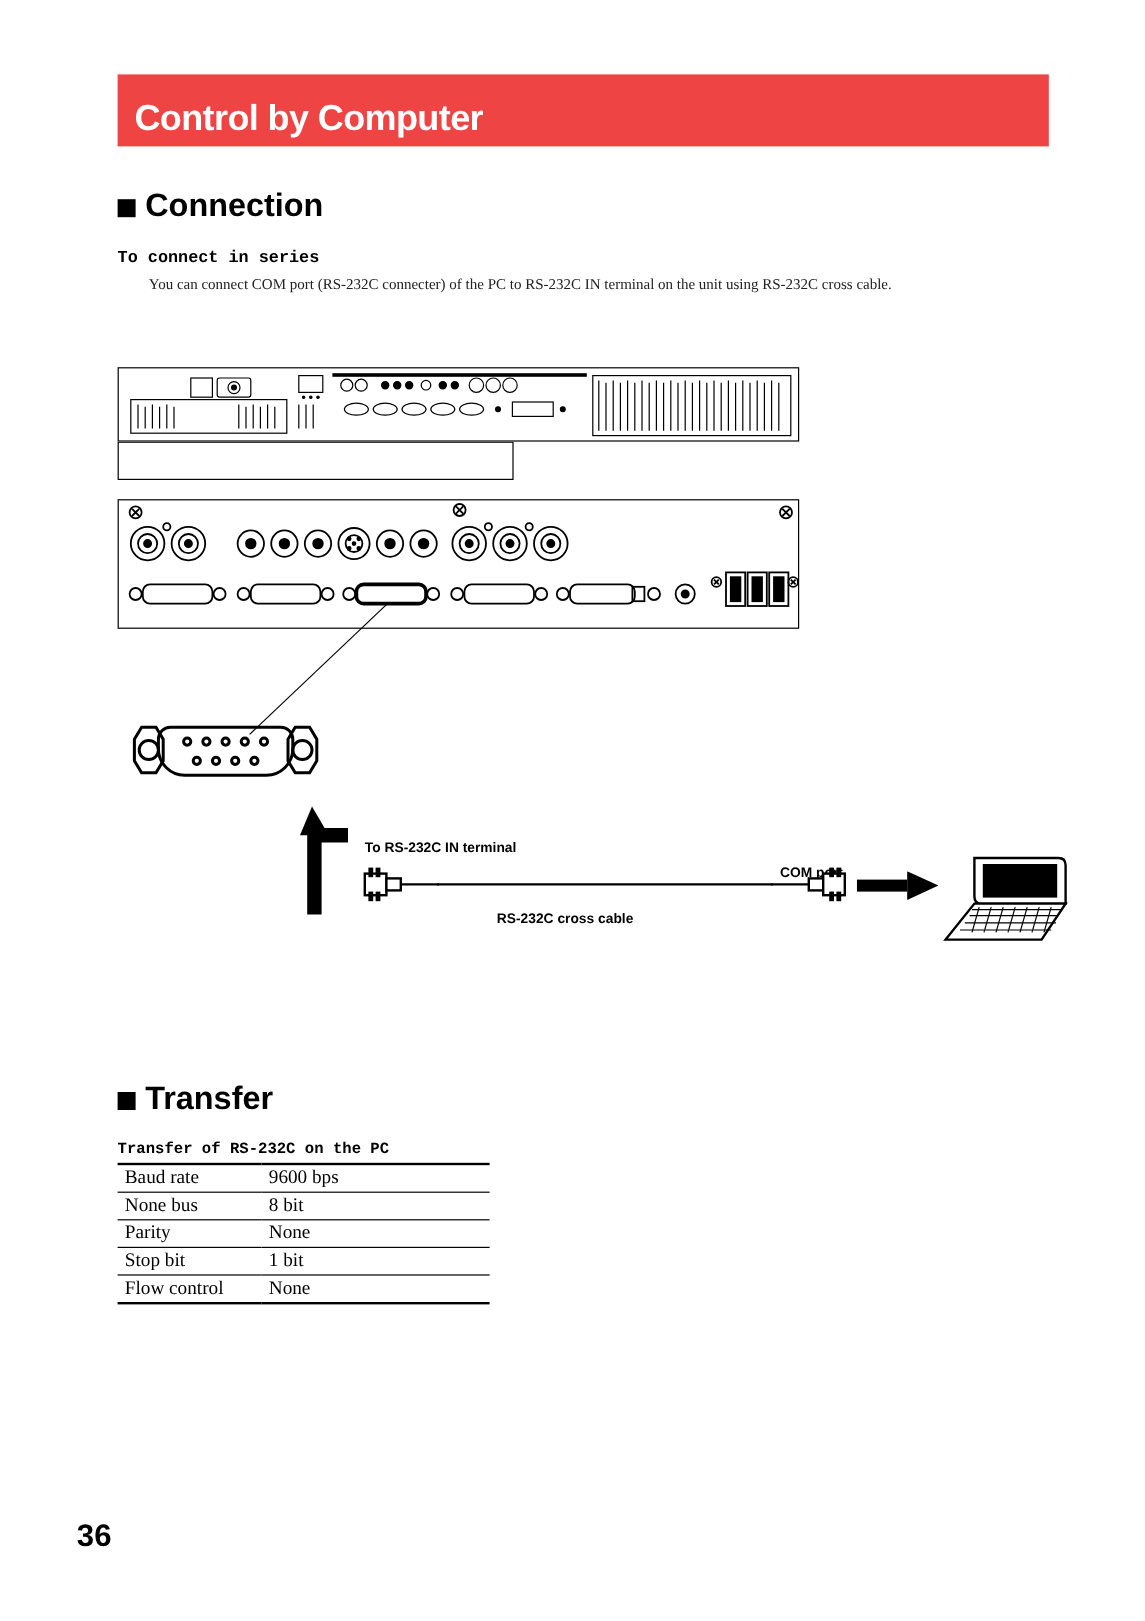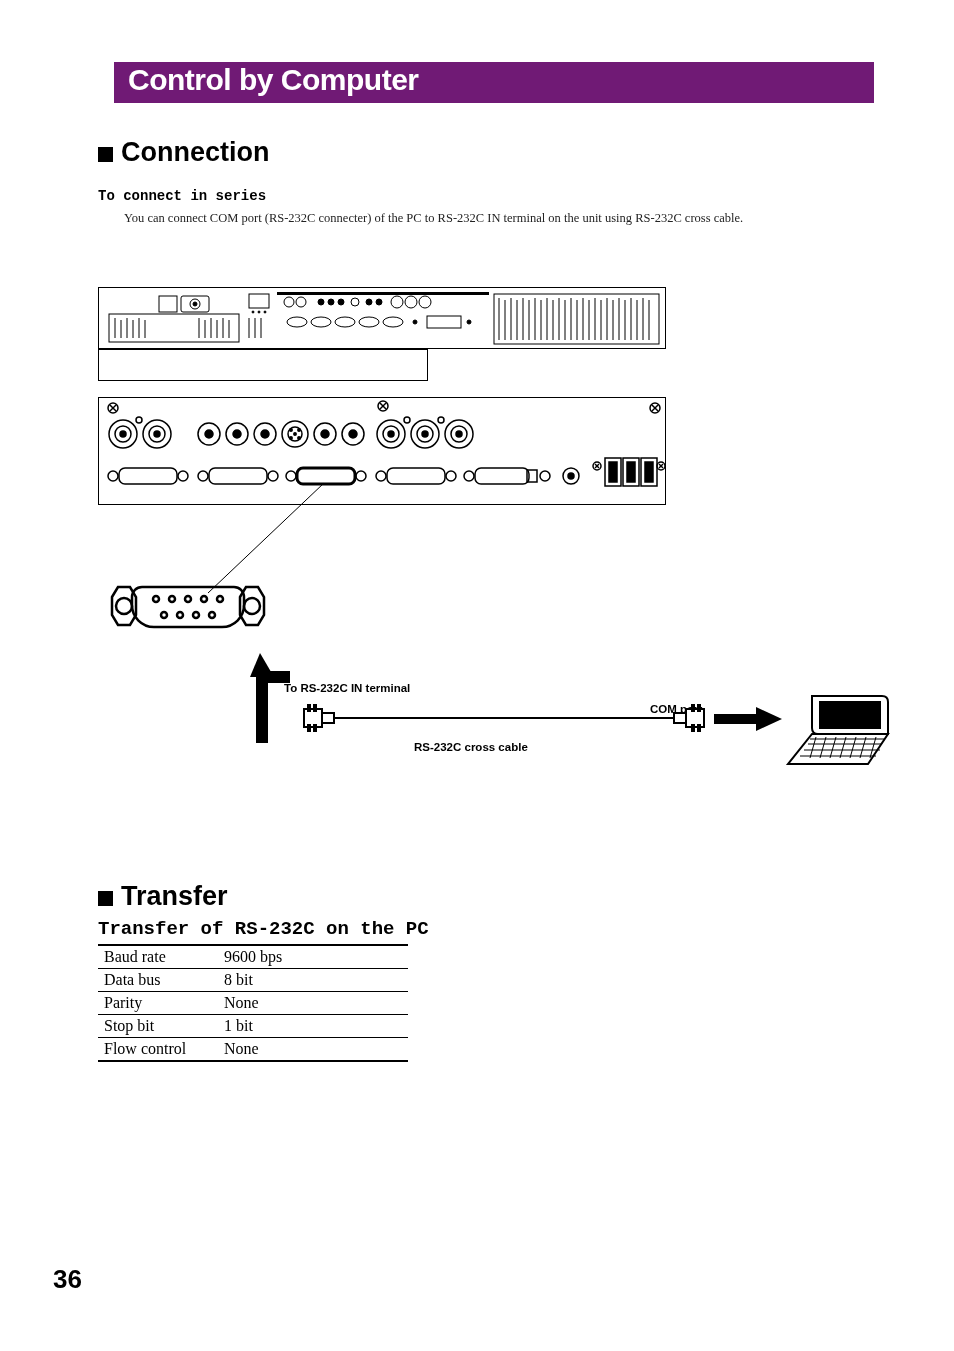--- a/index.html
+++ b/index.html
@@ -1,36 +1,36 @@
 <!DOCTYPE html>
 <html><head>
 <meta charset="utf-8">
 <style>
   * { margin: 0; padding: 0; box-sizing: border-box; }
   html, body { width: 954px; height: 1351px; background: #fff; font-family: "Times New Roman", Times, serif; color: #000; }
   .page { width: 954px; height: 1351px; position: relative; padding: 62px 80px 40px 98px; }
-  .title-bar { background: #701a75; color: #fff; padding: 1px 14px 6px 14px; margin-left: 16px; }
+  .title-bar { background: #ef4444; color: #fff; padding: 20px 14px 6px 14px; }
   .title-bar h1 { font-family: Arial, Helvetica, sans-serif; font-weight: bold; font-size: 30px; letter-spacing: -0.5px; }
   .section-h { font-family: Arial, Helvetica, sans-serif; font-weight: bold; font-size: 27px; margin-top: 34px; }
   .section-h .sq { display: inline-block; width: 15px; height: 15px; background: #000; margin-right: 8px; vertical-align: -1px; }
   .sub-bold { font-family: Liberation Mono, monospace; font-weight: bold; font-size: 14px; margin-top: 20px; }
   .body-p { font-family: "Times New Roman", Times, serif; font-size: 12.5px; color: #222; margin-top: 6px; padding-left: 26px; line-height: 1.35; }
   .diagram-area { margin-top: 60px; position: relative; height: 560px; }
   .panel { position: absolute; background: #fff; border: 1px solid #000; }
   .db9-shell { position: absolute; width: 180px; height: 62px; left: 0; top: 288px; }
   .lbl { font-family: Arial, Helvetica, sans-serif; font-weight: bold; font-size: 11.5px; position: absolute; white-space: nowrap; }
   .elbow-arrow { position: absolute; }
   .cable-plug { position: absolute; }
-  .pagenum { position: absolute; left: 53px; bottom: 56px; font-family: Arial, Helvetica, sans-serif; font-weight: bold; font-size: 26px; }
+  .pagenum { position: absolute; left: 64px; bottom: 56px; font-family: Arial, Helvetica, sans-serif; font-weight: bold; font-size: 26px; }
   table.spec { border-collapse: collapse; margin-top: 4px; width: 310px; }
   table.spec td { font-family: "Times New Roman", Times, serif; font-size: 16px; border-bottom: 1px solid #000; padding: 2px 6px; }
   table.spec tr:first-child td { border-top: 2px solid #000; }
   table.spec tr:last-child td { border-bottom: 2px solid #000; }
   table.spec td:first-child { width: 120px; }
-  .sub-bold.table-caption { margin-top: 6px; font-size: 19px; }
+  .sub-bold.table-caption { margin-top: 19px; font-size: 13px; }
   .laptop { position: absolute; right: -18px; top: 405px; width: 110px; height: 80px; }
 </style>
 </head>
 <body>
 
 <div class="page">
 
   <div class="title-bar">
     <h1>Control by Computer</h1>
   </div>
@@ -247,21 +247,21 @@
             <circle cx="106" cy="24" r="3"></circle>
             <circle cx="122" cy="24" r="3"></circle>
           <circle cx="66" cy="40" r="3"></circle>
             <circle cx="82" cy="40" r="3"></circle>
             <circle cx="98" cy="40" r="3"></circle>
             <circle cx="114" cy="40" r="3"></circle>
         </g>
       </svg>
     </div>
 
-    <span class="lbl" style="left:186px; top:395px;">To RS-232C IN terminal</span>
+    <span class="lbl" style="left:206px; top:395px;">To RS-232C IN terminal</span>
     <span class="lbl" style="left:552px; top:416px;">COM port</span>
     <span class="lbl" style="left:316px; top:454px;">RS-232C cross cable</span>
 
     <svg class="elbow-arrow" style="left:152px; top:360px; width:60px; height:100px;" viewBox="0 0 60 100">
       <path d="M12 96 V30 H40" fill="none" stroke="#000" stroke-width="12"></path>
       <polygon points="10,0 24,24 0,24" fill="#000" transform="translate(0,6)"></polygon>
     </svg>
 
     <svg class="cable-plug" style="left:204px; top:414px; width:64px; height:34px;" viewBox="0 0 64 34">
       <g stroke="#000" stroke-width="2" fill="#fff">
@@ -326,21 +326,21 @@
   </div>
   <div class="sub-bold table-caption">Transfer of RS-232C on the PC</div>
 
   <table class="spec">
     <tbody>
         <tr>
           <td>Baud rate</td>
           <td>9600 bps</td>
         </tr>
     <tr>
-          <td>Data bus</td>
+          <td>None bus</td>
           <td>8 bit</td>
         </tr>
     <tr>
           <td>Parity</td>
           <td>None</td>
         </tr>
     <tr>
           <td>Stop bit</td>
           <td>1 bit</td>
         </tr>

